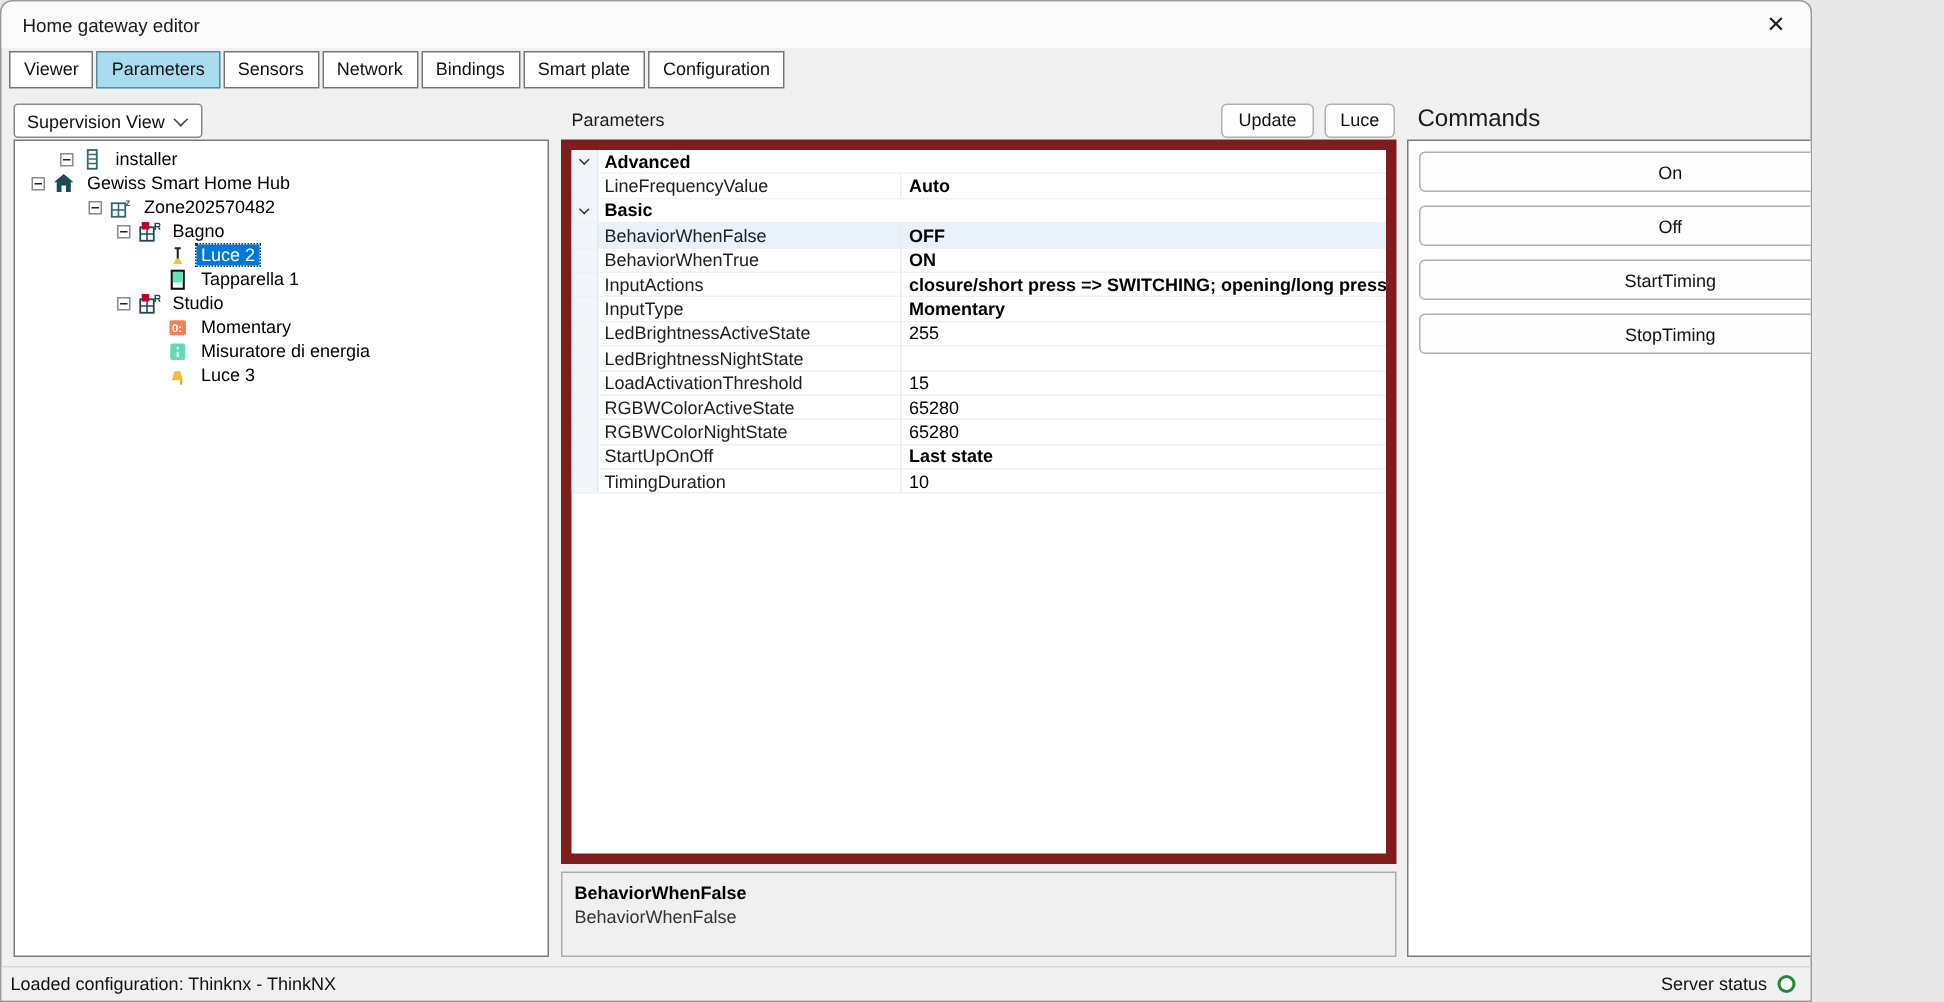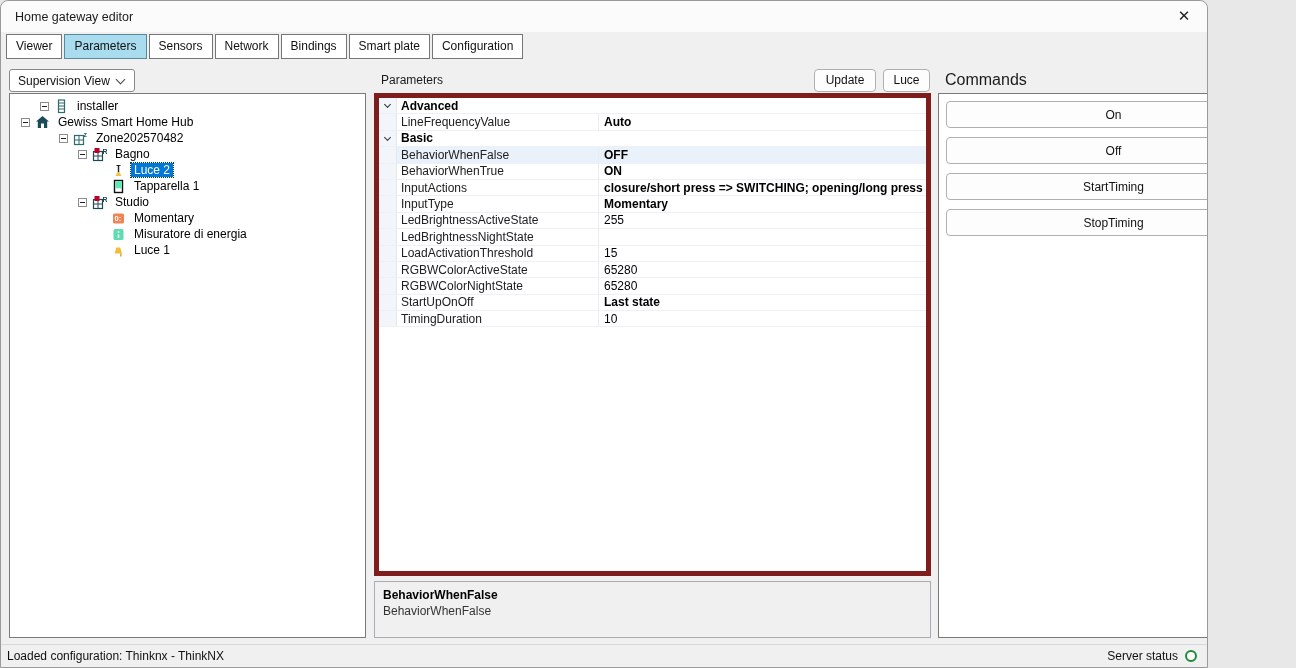--- a/index.html
+++ b/index.html
@@ -28,21 +28,21 @@
   .tree-icon { width:15px; height:15px; flex:none; margin-right:5px; }
   .tree-label { white-space:nowrap; padding:0 3px; line-height:14px; }
   .tree-row.selected .tree-label { background:#0078d7; color:#fff; outline:1px dotted #0b3a5c; }
   
   .mid-header { position:absolute; top:66px; left:373px; width:557px; height:26px; display:flex; align-items:center; }
   .mid-header .hdr-label { flex:1; font-size:12px; color:#1a1a1a; padding-left:7px; }
   .btn { background:#fdfdfd; border:1px solid #b0b0b0; border-radius:4px; font-size:12px; color:#111; font-family:"Liberation Sans", sans-serif; cursor:default; }
   .hdr-btn { height:23px; margin-left:7px; }
   .hdr-btn.update { width:62px;margin-left:34px; }
   .hdr-btn.save { width:47px; margin-right:1px; }
-  .grid-panel { position:absolute; top:92px; left:373px; width:557px; height:483px; background:#ffffff; border:5px solid #7f1d1d; overflow:hidden; }
+  .grid-panel { position:absolute; top:92px; left:373px; width:557px; height:483px; background:#ffffff; border:7px solid #7f1d1d; overflow:hidden; }
   .grid-row { height:16.4px; display:flex; align-items:stretch; border-bottom:1px solid #edf1f7; font-size:12px; }
   .grid-row.selected { background:#e9f1fb; }
   .gutter { width:18px; flex:none; background:#f2f5f9; border-right:1px solid #e4e8ee; display:flex; align-items:center; justify-content:center; }
   .grid-row.category { font-weight:bold; }
   .grid-row.category .cat-label { display:flex; align-items:center; padding-left:4px; }
   .cat-chev { width:5px; height:5px; border-right:1.4px solid #333; border-bottom:1.4px solid #333; transform:rotate(45deg); margin-top:-2px; }
   .cell-label { width:202px; flex:none; display:flex; align-items:center; padding-left:4px; color:#202020; border-right:1px solid #ececec; white-space:nowrap; overflow:hidden; }
   .cell-value { flex:1; display:flex; align-items:center; padding-left:5px; color:#000; white-space:nowrap; overflow:hidden; }
   .cell-value.bold { font-weight:bold; }
   .desc-panel { position:absolute; top:580px; left:373px; width:557px; height:57px; background:#f0f0f0; border:1px solid #a9acb1; padding:6px 8px; }
@@ -177,21 +177,21 @@
           </svg></span>
         <span class="tree-label">Misuratore di energia</span>
       </div>
       <div class="tree-row">
         <span style="width: 87px; flex: 0 0 auto;"></span>
         <span class="expander none"></span>
         <span class="tree-icon"><svg width="15" height="15" viewBox="0 0 15 15">
             <polygon points="3.5,10.5 11,10.5 9.2,4.5 5.3,4.5" fill="#f2bd3a"></polygon>
             <rect x="9" y="10.5" width="1.5" height="3" fill="#e0a52a"></rect>
           </svg></span>
-        <span class="tree-label">Luce 1</span>
+        <span class="tree-label">Luce 3</span>
       </div>
     </div>
 
   <div class="mid-header">
     <span class="hdr-label">Parameters</span>
     <button class="btn hdr-btn update">Update</button>
     <button class="btn hdr-btn save">Luce</button>
   </div>
 
   <div class="grid-panel" id="grid">

